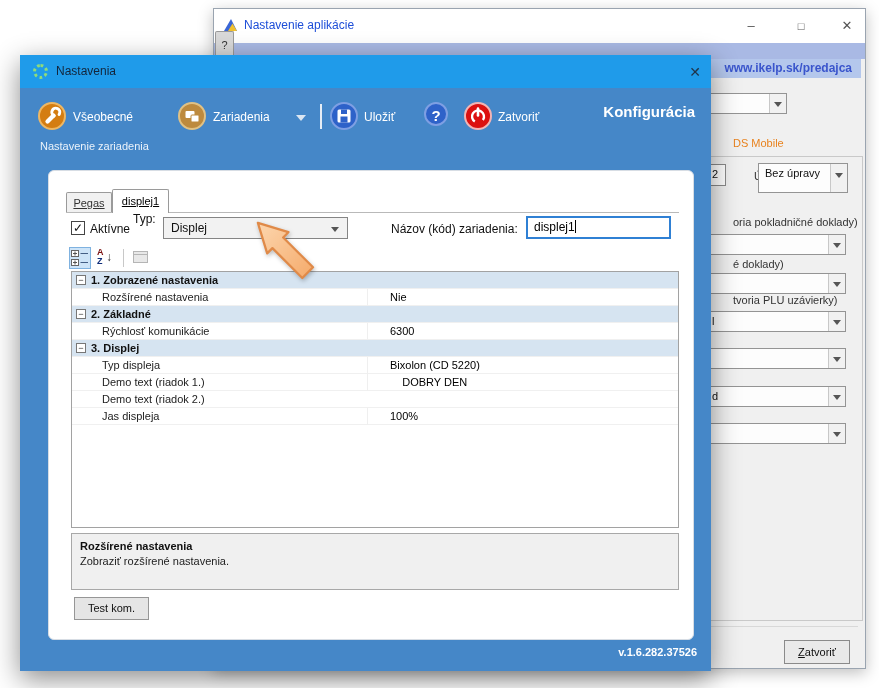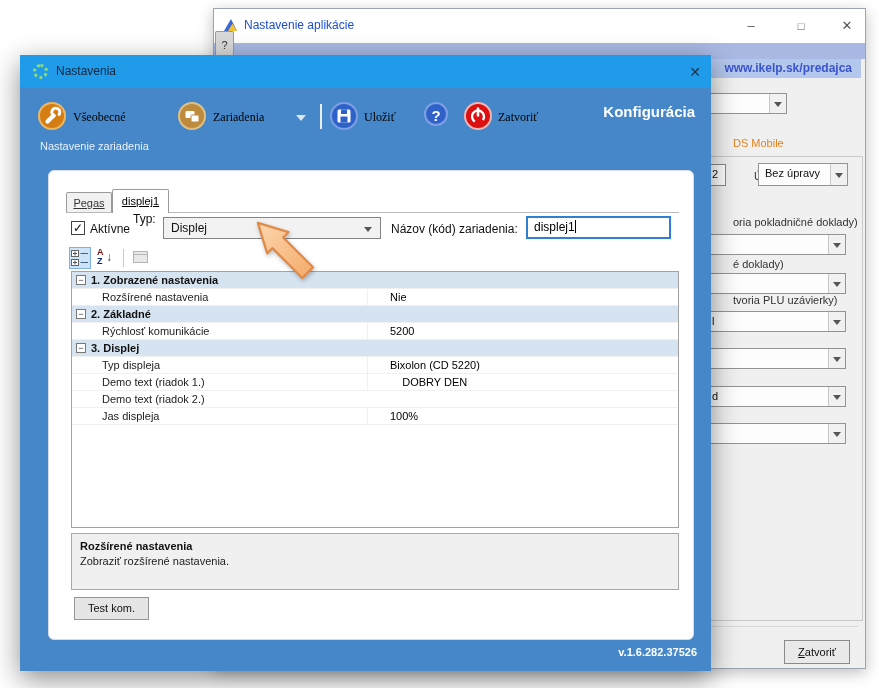--- a/index.html
+++ b/index.html
@@ -41,21 +41,21 @@
   #dialog { position:absolute; left:20px; top:55px; width:691px; height:616px;
     background:#4587c8; box-shadow:0 8px 26px rgba(0,0,0,.45); }
   .dlg-titlebar { position:absolute; left:0; top:0; right:0; height:33px; background:#1f9bea; }
   .dlg-title-icon { position:absolute; left:13px; top:9px; width:15px; height:15px;
     border:3px dotted #8fdc7a; border-radius:50%; }
   .dlg-title-text { position:absolute; left:36px; top:9px; font-size:12px; color:#14253a;text-align:center; }
   .dlg-close { position:absolute; right:5px; top:7px; width:22px; height:20px; text-align:center;
     font-size:14px; color:#20344a; line-height:20px; }
 
   .tb-circle { position:absolute; width:28px; height:28px; border-radius:50%; top:47px; }
-  .tb-label { position:absolute; top:55px; font-size:12px; color:#000000; white-space:nowrap;font-family:Liberation Serif, serif; }
+  .tb-label { position:absolute; top:55px; font-size:12px; color:#ffffff; white-space:nowrap; }
   .c-orange  { background:#d47d12; border:2px solid #eeb763; }
   .c-bronze  { background:#bd8a3e; border:2px solid #e0c184; }
   .c-blue    { background:#2e62c9; border:2px solid #7e9fe3; }
   .c-red     { background:#dc1010; border:2px solid #f3b4b4; }
   .tb-chevron { position:absolute; left:276px; top:60px; border-left:5px solid transparent;
     border-right:5px solid transparent; border-top:6px solid #dbe6f2; width:0; height:0; }
   .tb-sep { position:absolute; left:300px; top:49px; width:2px; height:25px; background:#e6edf5; }
   .qmark { font-size:15px; font-weight:bold; color:#fff; text-align:center; line-height:24px; width:24px; height:24px; }
   .konfig { position:absolute; right:16px; top:48px; font-size:15px; font-weight:bold; color:#fff; }
   .dlg-subtitle { position:absolute; left:20px; top:85px; font-size:11px; color:#eaf2fa; }
@@ -65,21 +65,21 @@
     border-radius:6px; border:1px solid #d7dde4; }
   .tab { position:absolute; font-size:11px; text-align:center; border:1px solid #9a9a9a; border-bottom:none;
     border-radius:2px 2px 0 0;text-decoration:underline; }
   .tab-inactive { left:17px; top:21px; width:46px; height:20px; background:#f1f1f1; line-height:20px; color:#333; }
   .tab-active { left:63px; top:18px; width:57px; height:24px; background:#fff; line-height:23px; color:#000; z-index:2; }
   .tab-line { position:absolute; left:17px; top:41px; width:613px; height:1px; background:#b9b9b9; }
 
   .checkbox { position:absolute; left:22px; top:50px; width:14px; height:14px; background:#fff;
     border:1px solid #444; font-size:12px; line-height:12px; text-align:center; color:#111; }
   .row-label { position:absolute; font-size:12px; color:#111; white-space:nowrap; }
-  .combo-type { position:absolute; left:114px; top:46px; width:218px; height:22px; background:#f2f2f2;
+  .combo-type { position:absolute; left:114px; top:46px; width:185px; height:22px; background:#f2f2f2;
     border:1px solid #858585; font-size:12px; color:#111; line-height:20px; padding-left:7px; }
   .combo-type .tri { right:8px; top:9px; }
   .name-input { position:absolute; left:477px; top:45px; width:145px; height:23px; background:#fff;
     border:2px solid #2f80d4; font-size:12px; color:#000; line-height:19px; padding-left:6px; }
   .caret { display:inline-block; width:1px; height:13px; background:#000; vertical-align:-2px; }
 
   
   .pg-toolbar-btn { position:absolute; top:76px; width:22px; height:22px; }
   .btn-cat { left:20px; background:#cde4f8; border:1px solid #7fb2e0; }
   .btn-az  { left:46px; }
@@ -138,21 +138,21 @@
 
     <div class="bw-combo" style="left:347px; top:84px; width:226px;">
         <span class="cbtn">
           <i class="tri"></i>
         </span>
       </div>
     <span class="bw-label orange-label" style="left:499px; top:128px;">DS Mobile</span>
     <div class="bw-groupbox"></div>
     <div class="bw-input" style="left:387px; top:155px; width:125px; height:22px;">2</div>
     <span class="bw-label" style="left:520px; top:161px;">Úpr.</span>
-    <div class="bw-combo" style="left:544px; top:154px; width:90px; height:23px;"><span style="padding-left:6px;">Bez úpravy</span><span class="cbtn">
+    <div class="bw-combo" style="left:544px; top:154px; width:90px; height:30px;"><span style="padding-left:6px;">Bez úpravy</span><span class="cbtn">
           <i class="tri" style="top:9px;"></i>
         </span></div>
 
     <span class="bw-label" style="left:499px; top:207px;">oria pokladničné doklady)</span>
     <div class="bw-combo" style="left:347px; top:225px; width:285px;">
         <span class="cbtn">
           <i class="tri"></i>
         </span>
       </div>
     <span class="bw-label" style="left:499px; top:249px;">é doklady)</span>
@@ -283,21 +283,21 @@
             <div class="pg-row pg-item">
               <span class="pg-label">Rozšírené nastavenia</span>
               <span class="pg-value">Nie</span>
             </div>
             <div class="pg-row pg-cat">
               <span class="pg-expand">−</span>
               <span class="pg-cat-label">2. Základné</span>
             </div>
             <div class="pg-row pg-item">
               <span class="pg-label">Rýchlosť komunikácie</span>
-              <span class="pg-value">5200</span>
+              <span class="pg-value">6300</span>
             </div>
             <div class="pg-row pg-cat">
               <span class="pg-expand">−</span>
               <span class="pg-cat-label">3. Displej</span>
             </div>
             <div class="pg-row pg-item">
               <span class="pg-label">Typ displeja</span>
               <span class="pg-value">Bixolon (CD 5220)</span>
             </div>
             <div class="pg-row pg-item">

